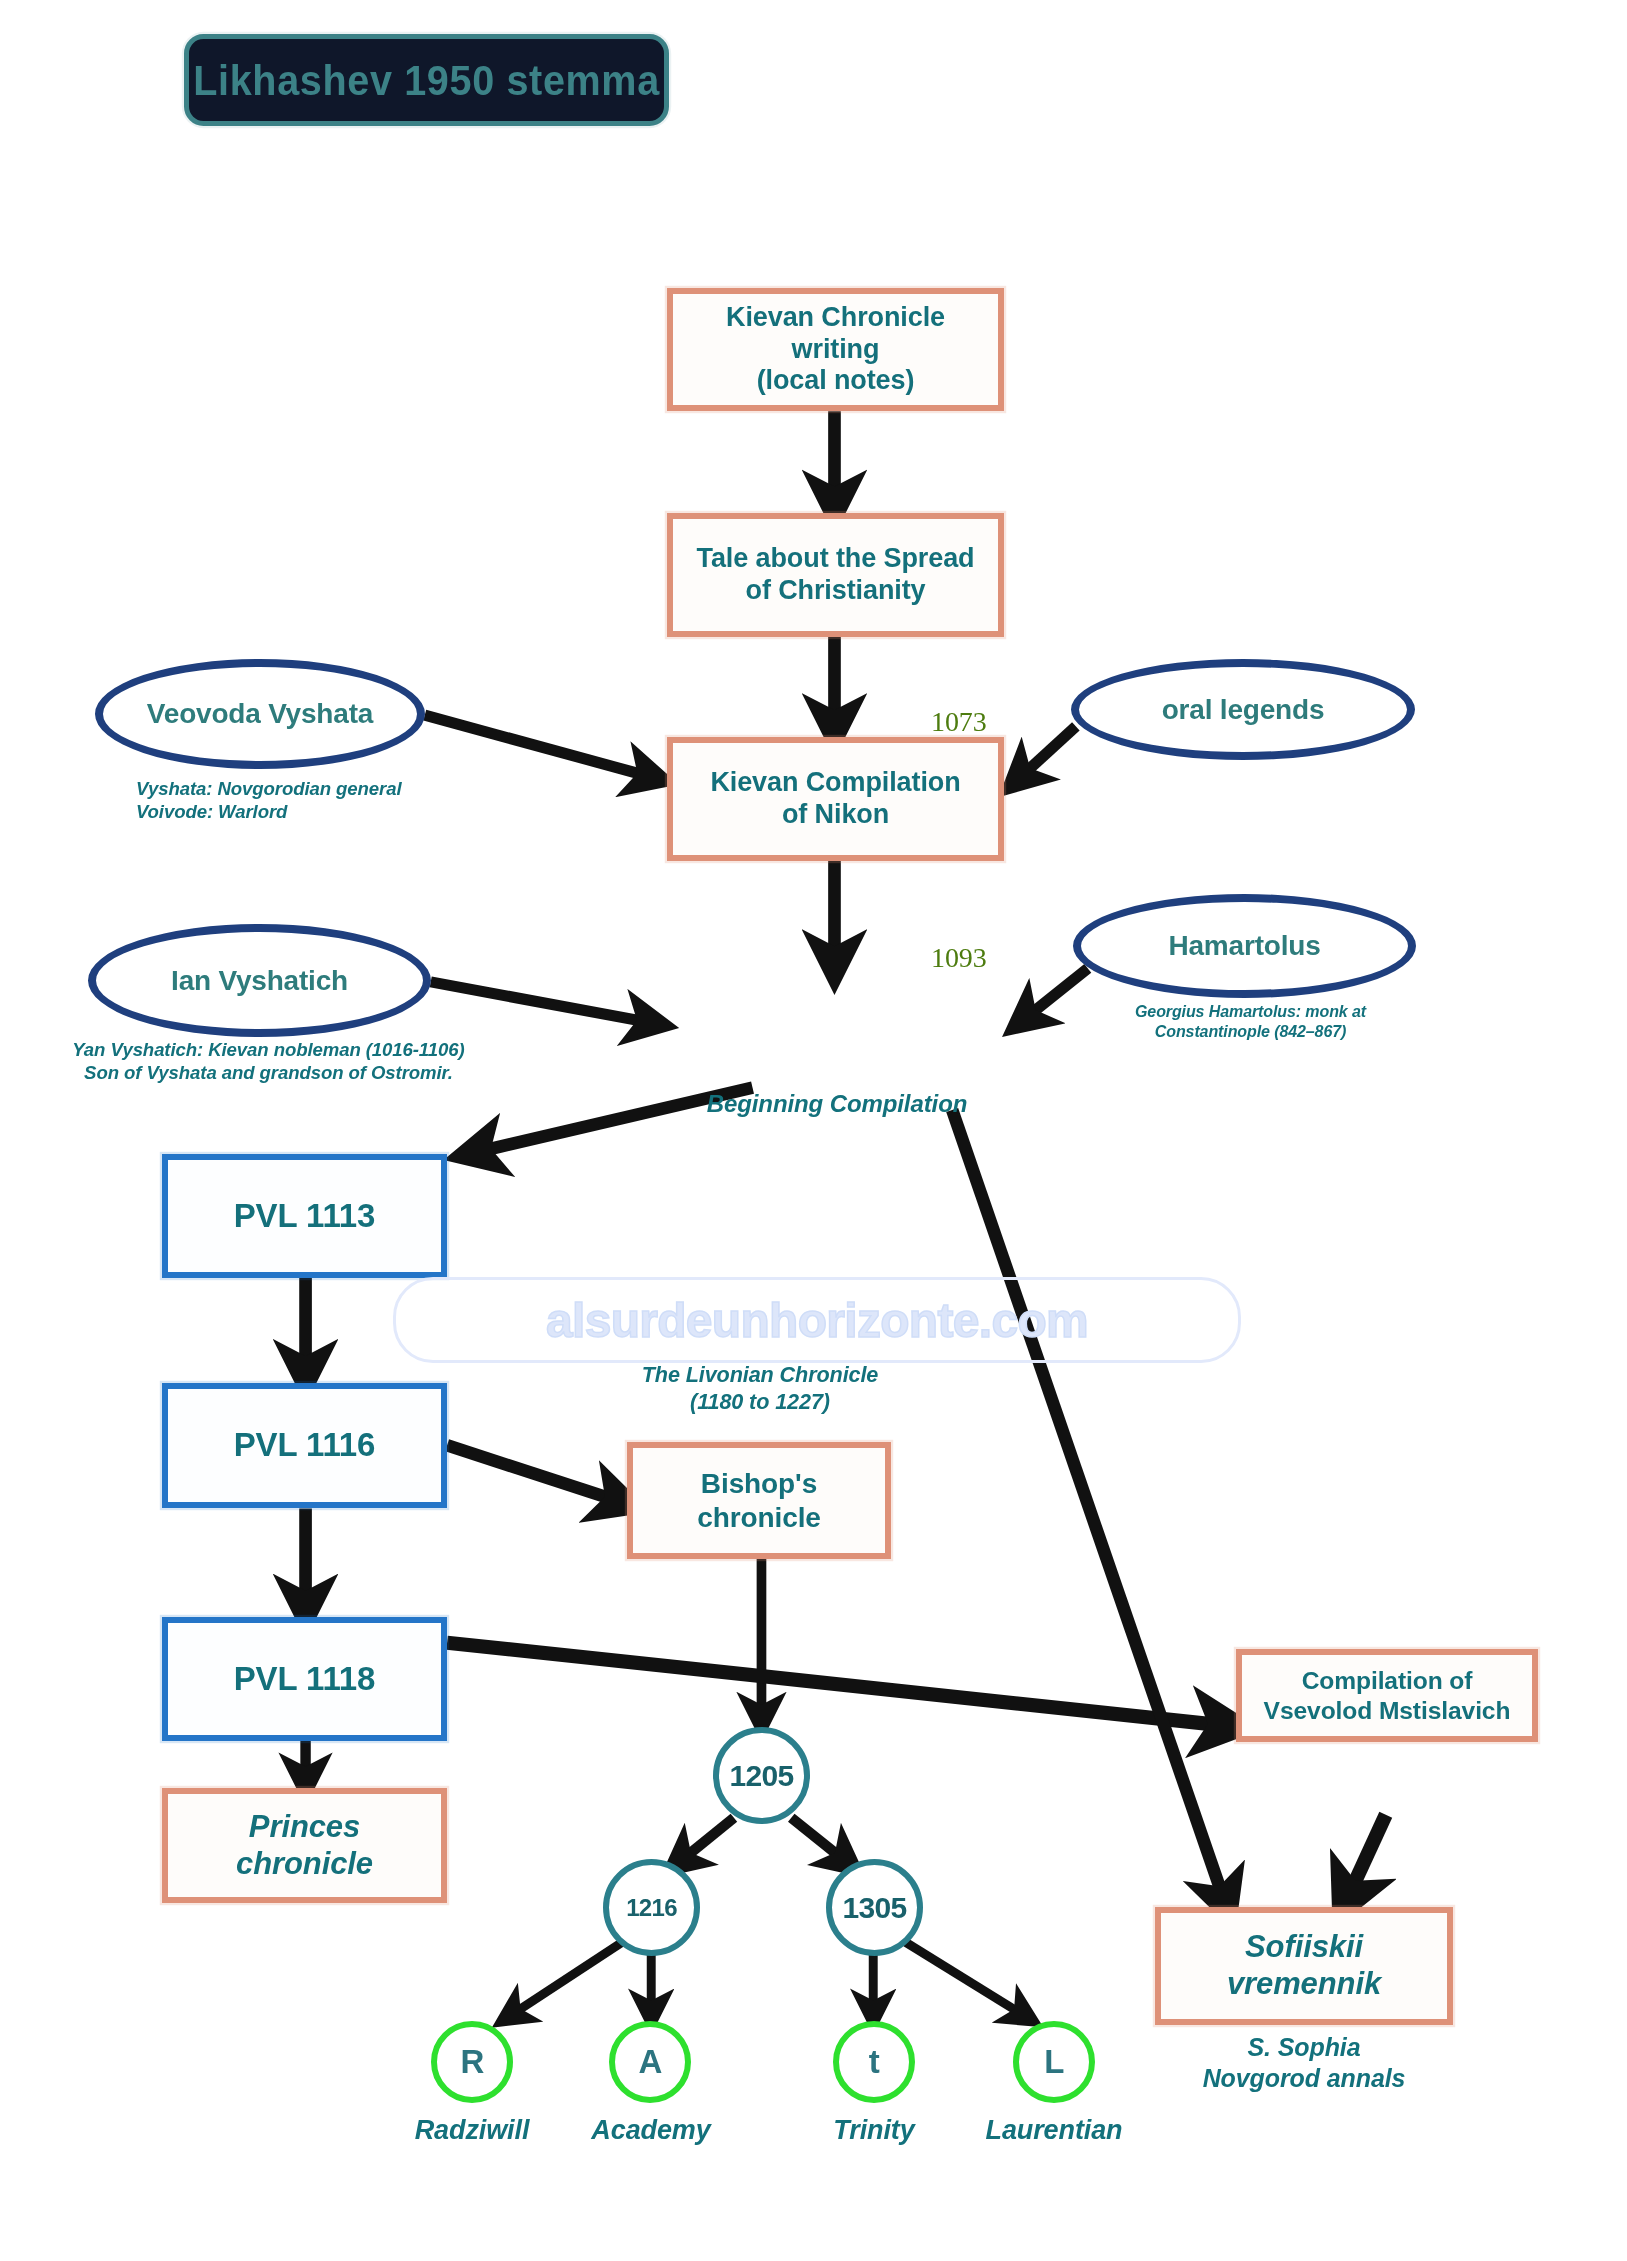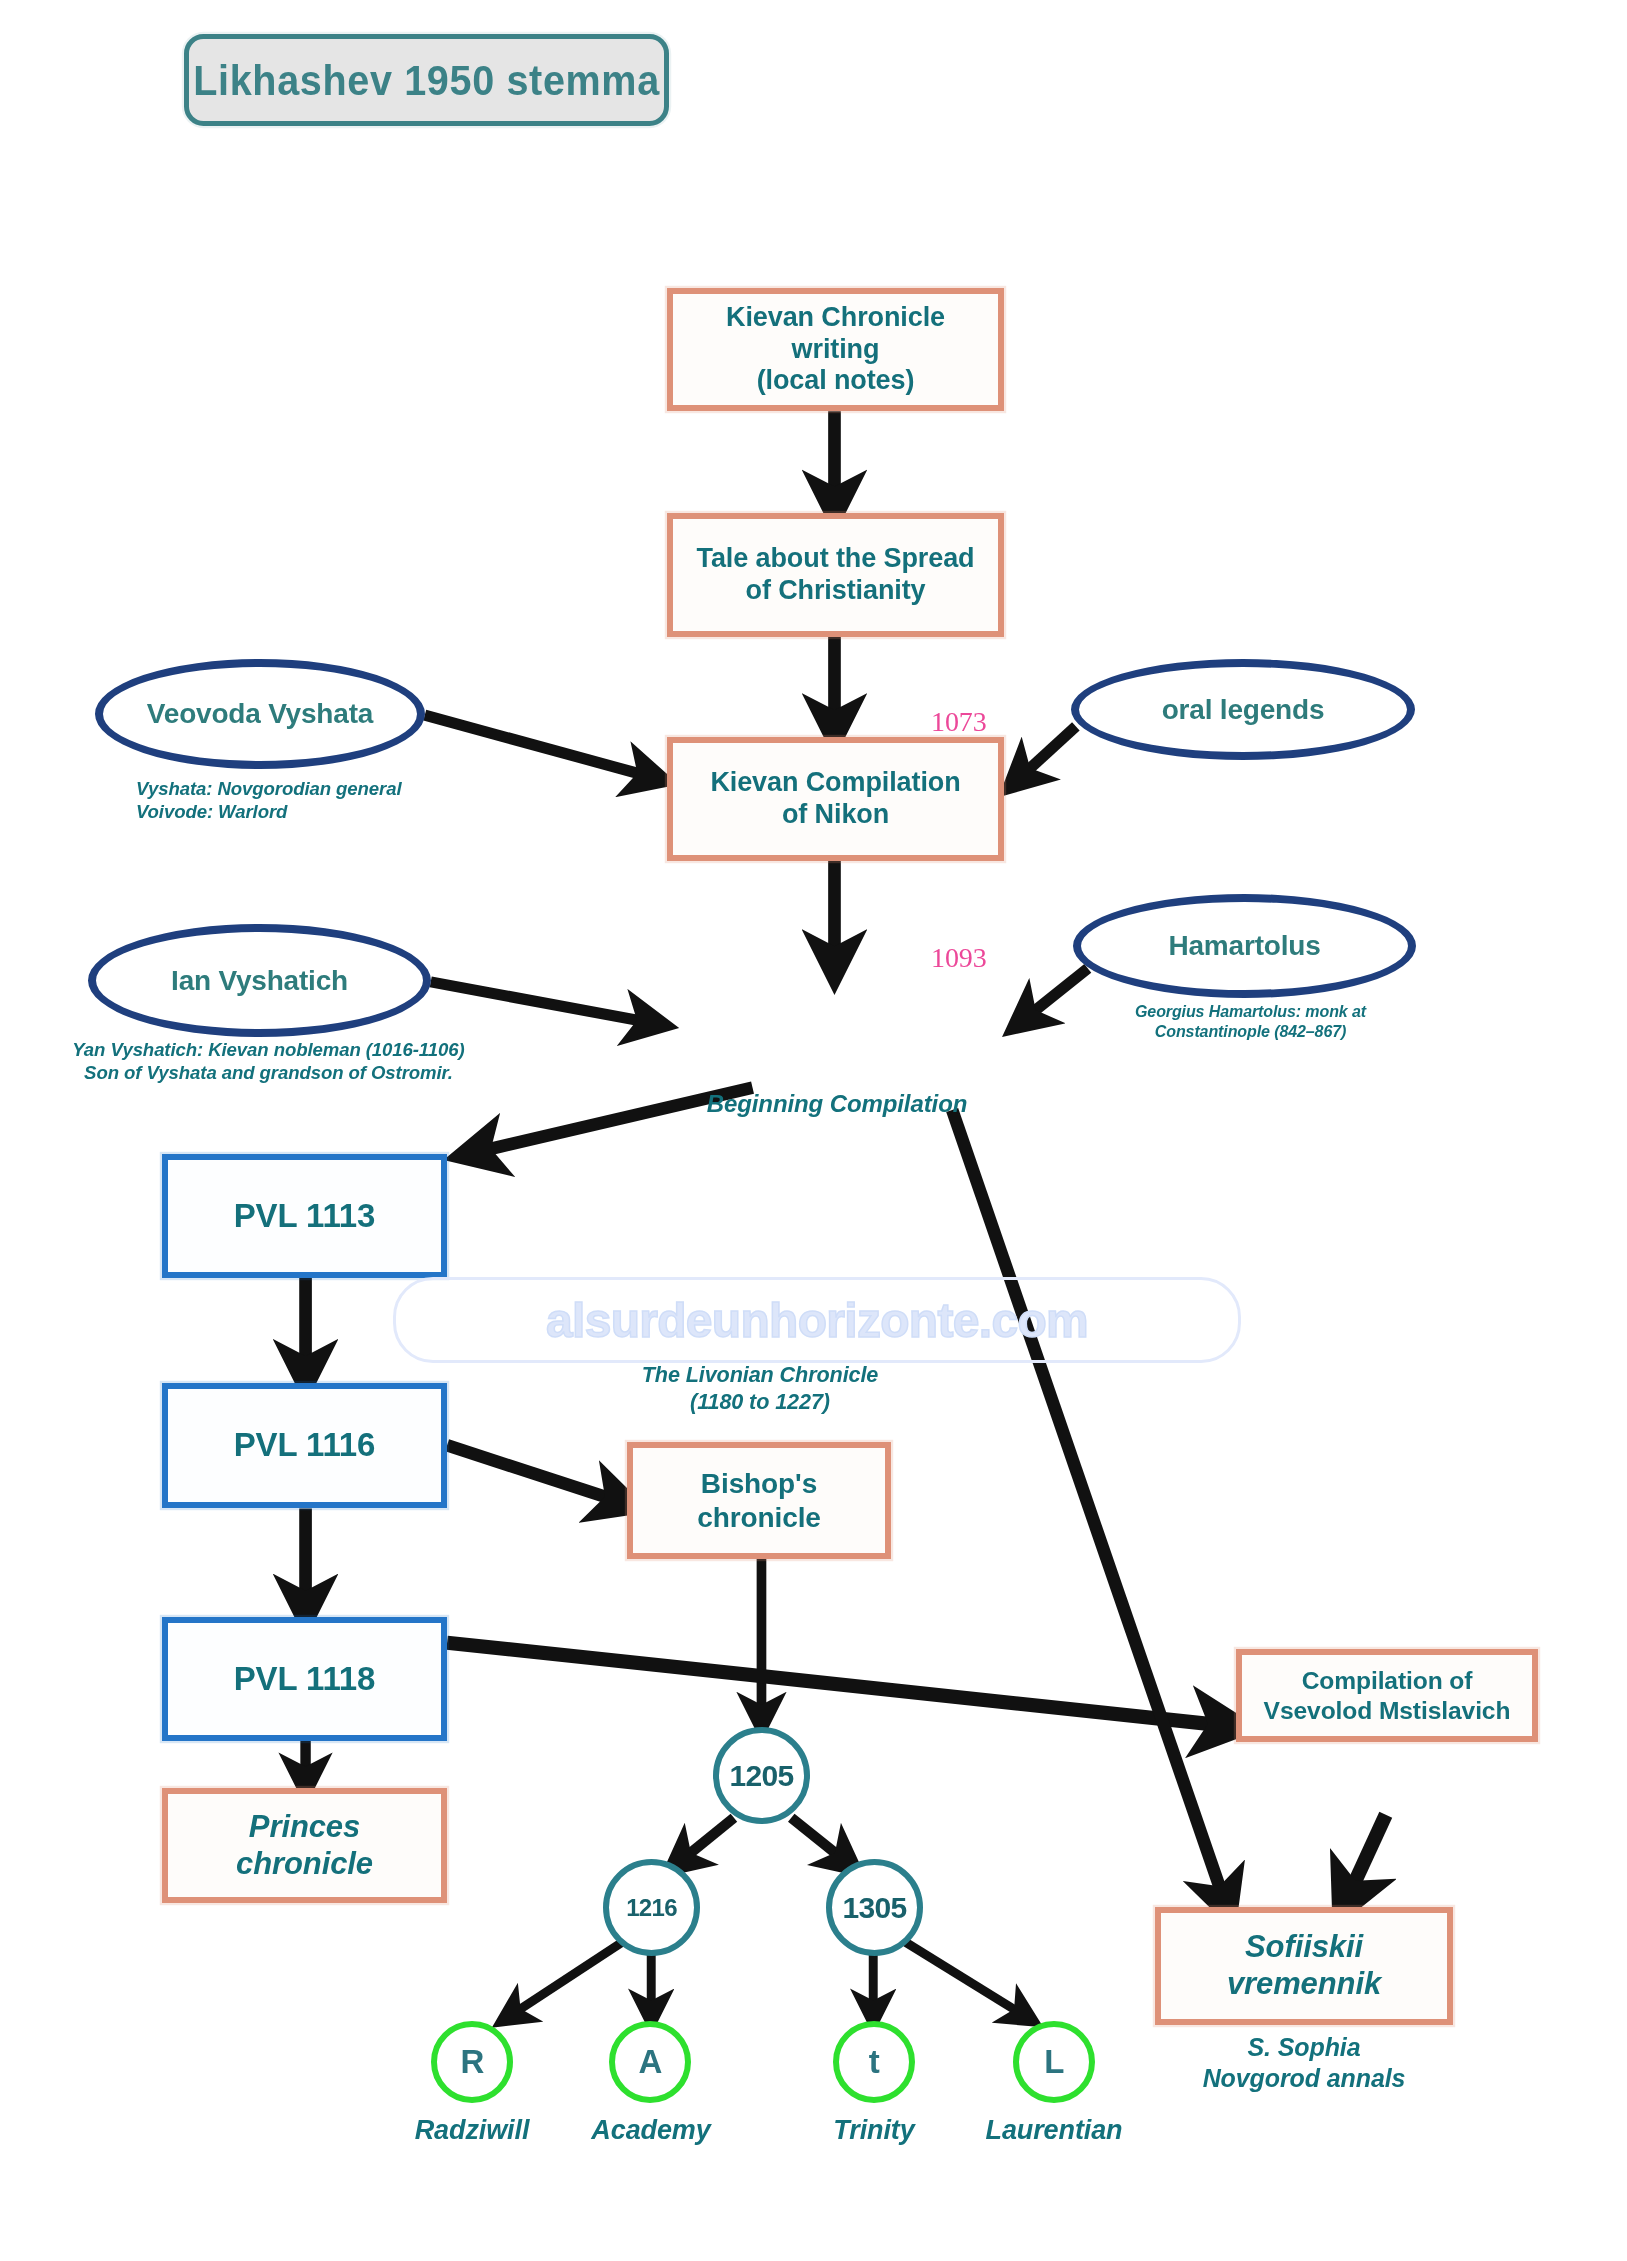--- a/index.html
+++ b/index.html
@@ -52,28 +52,28 @@
   }
   .circ.green{border-color:#2EE02E;color:#2C7480;}
 
   
   .cap{
     position:absolute;color:#13717C;font-weight:bold;font-style:italic;
     line-height:1.25;white-space:pre-line;letter-spacing:-0.1px;
   }
   .cap.center{text-align:center;}
   .yearmark{
-    position:absolute;color:#ec4899;font-family:"Liberation Serif",serif;
+    position:absolute;color:#4d7c0f;font-family:"Liberation Serif",serif;
     font-weight:normal;font-style:normal;
   }
 
   
   #title-box{
     position:absolute;left:184px;top:34px;width:475px;height:82px;
-    border:5.2px solid #3C8287;border-radius:19.4px;background:#e5e5e5;
+    border:5.2px solid #3C8287;border-radius:19.4px;background:#0f172a;
     display:flex;align-items:center;justify-content:center;
     box-shadow:0 0 0 2.2px rgba(60,130,135,.10);
   }
   #title-text{
     color:#3C8287;font-weight:bold;font-size:43px;letter-spacing:0.7px;
     transform:scaleX(.92);transform-origin:center;white-space:nowrap;
   }
 
   
   #watermark{

